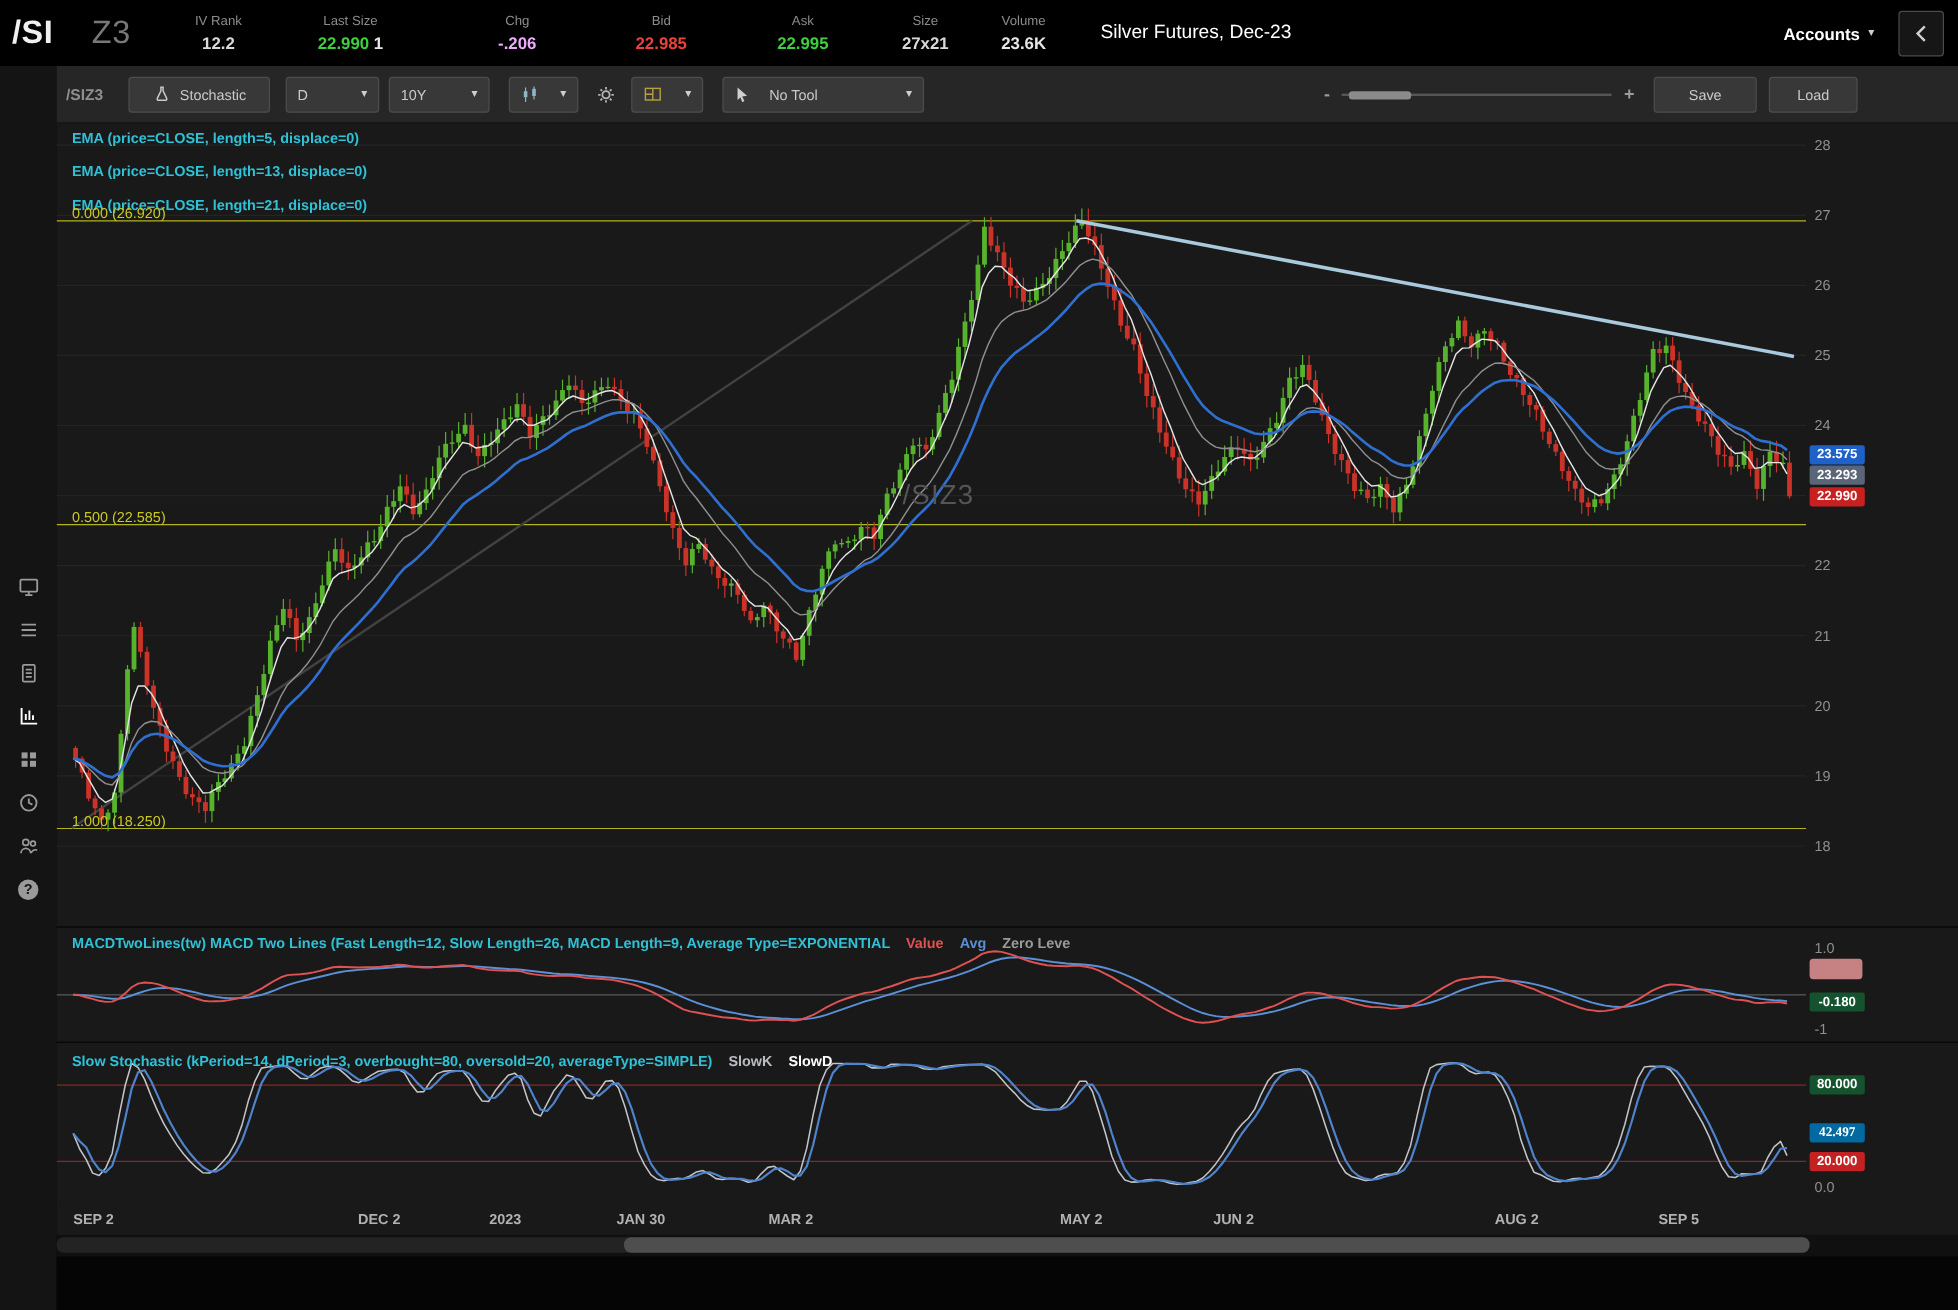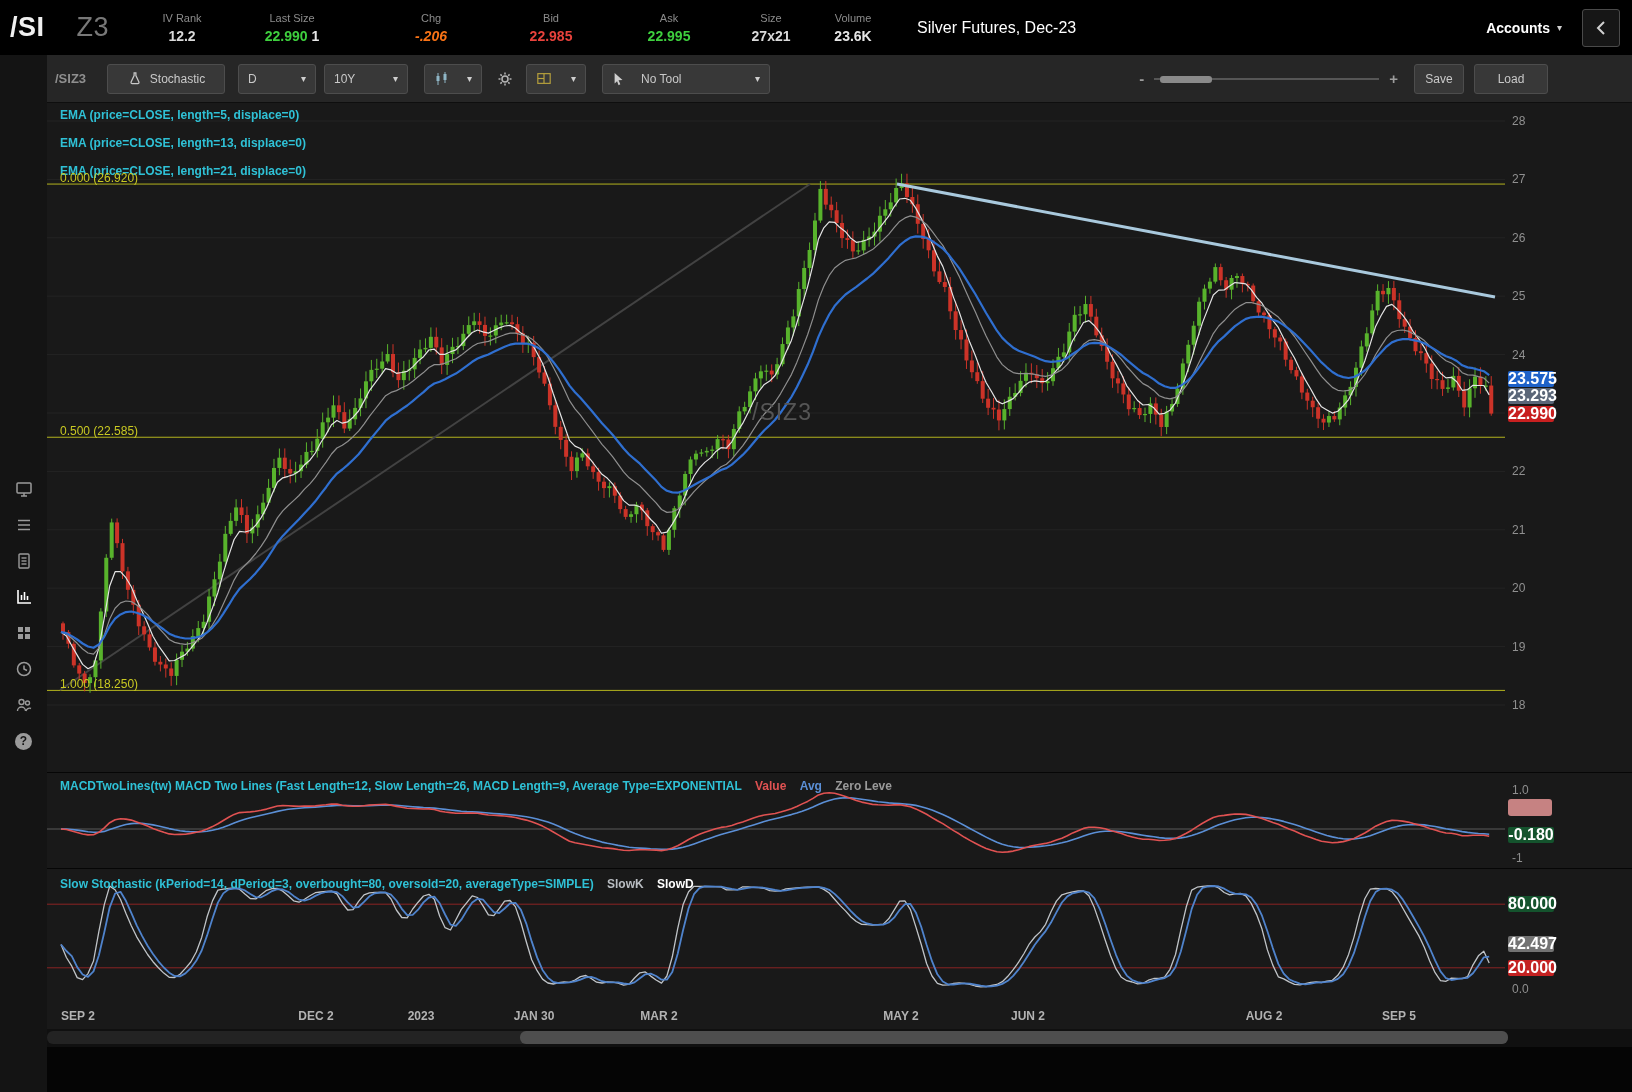--- a/index.html
+++ b/index.html
@@ -43,35 +43,35 @@
   .dd-candletype{width:58px;margin-left:16px;}
   .icon-btn{margin-left:10px;width:26px;height:28px;display:flex;align-items:center;justify-content:center;cursor:pointer;}
   .dd-layout{width:60px;margin-left:8px;}
   .dd-tool{width:168px;margin-left:16px;justify-content:flex-start;padding:0 9px;}
   .dd-tool .caret{margin-left:auto;}
   .zoom{margin-left:auto;display:flex;align-items:center;gap:10px;}
   .zoom-sign{color:#9c9c9c;font-size:15px;font-weight:bold;cursor:pointer;}
   .zoom-track{position:relative;width:225px;height:14px;cursor:pointer;}
   .zoom-track::before{content:"";position:absolute;left:0;right:0;top:6px;height:2px;background:#565656;}
   .zoom-thumb{position:absolute;left:6px;top:4px;width:52px;height:7px;background:#8a8a8a;border-radius:3px;cursor:pointer;}
-  .btn-save{width:50px;margin-left:16px;}
+  .btn-save{width:86px;margin-left:16px;}
   .btn-load{width:74px;margin-left:10px;}
 
   .pane{position:absolute;left:0;width:1585px;background:#191919;}
   .pane-price{top:48px;height:669px;}
   .pane-macd{top:717px;height:96px;border-top:1px solid #060606;}
   .pane-stoch{top:813px;height:135px;border-top:1px solid #060606;}
   .pane svg{position:absolute;left:0;top:0;}
 
   .legend-row{position:absolute;left:13px;font-size:12px;font-weight:bold;color:#2fc1d6;white-space:nowrap;cursor:pointer;}
   .fib-label{position:absolute;left:13px;font-size:12px;color:#c9c922;white-space:nowrap;}
   .watermark{position:absolute;left:705px;top:296px;font-size:23px;color:#555;letter-spacing:1px;}
 
   .bubble{position:absolute;left:1461px;width:46px;height:16px;line-height:16px;text-align:center;border-radius:2px;
-    color:#fff;font-size:16px;font-weight:bold;}
+    color:#fff;font-size:11px;font-weight:bold;}
   .axis-note{position:absolute;left:1465px;font-size:12px;color:#8f8f8f;}
   .macd-blob{position:absolute;left:1461px;top:26px;width:44px;height:17px;background:#d98e8e;border-radius:3px;opacity:.9;}
 
   .legend-part{margin-left:10px;}
 
   .xaxis{position:absolute;left:0;top:948px;width:1585px;height:26px;background:#191919;}
   .xtick{position:absolute;top:6px;transform:translateX(-50%);font-size:12px;font-weight:bold;color:#b2b2b2;white-space:nowrap;}
 
   .scroll-row{position:absolute;left:0;top:974px;width:1585px;height:18px;background:#101010;}
   .scroll-track{position:absolute;left:0;top:2px;width:1461px;height:13px;background:#232323;border-radius:6px;}
@@ -89,21 +89,21 @@
         <div class="hfield" style="width: 62px;">
           <div class="hlabel">IV Rank</div>
           <div class="hvalue"><span style="color: rgb(217, 217, 217);">12.2</span></div>
         </div>
         <div class="hfield" style="width: 158px;">
           <div class="hlabel">Last Size</div>
           <div class="hvalue"><span style="color: rgb(62, 207, 62);">22.990</span><span style="color: rgb(230, 230, 230);"> 1</span></div>
         </div>
         <div class="hfield" style="width: 120px;">
           <div class="hlabel">Chg</div>
-          <div class="hvalue"><span style="color: #f97316; font-style: italic;">-.206</span></div>
+          <div class="hvalue"><span style="color: #f0abfc;">-.206</span></div>
         </div>
         <div class="hfield" style="width: 120px;">
           <div class="hlabel">Bid</div>
           <div class="hvalue"><span style="color: rgb(232, 66, 60);">22.985</span></div>
         </div>
         <div class="hfield" style="width: 116px;">
           <div class="hlabel">Ask</div>
           <div class="hvalue"><span style="color: rgb(62, 207, 62);">22.995</span></div>
         </div>
         <div class="hfield" style="width: 88px;">
@@ -857,21 +857,21 @@
           <line x1="0" y1="98.80000000000001" x2="1458" y2="98.80000000000001" stroke="#8b2424" stroke-width="1"></line>
           <path d="M14.0 75.5L19.4 88.5L24.8 97.2L30.2 108.6L35.6 110.6L41.0 104.6L46.5 92.0L51.9 62.3L57.3 35.6L62.7 17.1L68.1 20.7L73.5 30.5L78.9 44.2L84.3 56.7L89.7 67.8L95.2 76.9L100.6 85.5L106.0 92.7L111.4 98.8L116.8 104.1L122.2 108.3L127.6 108.5L133.0 105.2L138.4 99.4L143.8 93.0L149.3 83.0L154.7 68.4L160.1 47.8L165.5 31.9L170.9 21.1L176.3 20.2L181.7 19.5L187.1 18.9L192.5 20.2L197.9 25.1L203.3 29.5L208.8 29.9L214.2 25.4L219.6 21.3L225.0 19.7L230.4 19.5L235.8 22.2L241.2 26.7L246.6 31.8L252.0 33.2L257.5 30.2L262.9 26.7L268.3 23.7L273.7 23.0L279.1 22.3L284.5 22.1L289.9 24.9L295.3 34.2L300.7 41.0L306.1 40.7L311.6 32.3L317.0 25.9L322.4 23.8L327.8 23.3L333.2 23.5L338.6 23.6L344.0 30.0L349.4 41.0L354.8 48.5L360.2 48.9L365.7 40.0L371.1 33.2L376.5 27.0L381.9 25.3L387.3 30.3L392.7 47.3L398.1 58.7L403.5 61.0L408.9 50.7L414.3 40.4L419.8 33.6L425.2 26.9L430.6 28.5L436.0 36.8L441.4 45.8L446.8 46.6L452.2 39.7L457.6 32.1L463.0 31.5L468.4 37.6L473.9 53.5L479.3 72.8L484.7 90.8L490.1 101.7L495.5 110.1L500.9 114.0L506.3 115.0L511.7 113.7L517.1 113.0L522.5 113.3L528.0 111.0L533.4 107.6L538.8 106.5L544.2 109.5L549.6 113.2L555.0 114.0L560.4 113.0L565.8 113.1L571.2 114.1L576.6 116.2L582.1 115.1L587.5 109.0L592.9 103.8L598.3 102.9L603.7 107.1L609.1 111.0L614.5 114.1L619.9 107.0L625.3 87.8L630.7 59.6L636.1 35.6L641.6 22.7L647.0 17.3L652.4 17.3L657.8 17.5L663.2 17.6L668.6 17.7L674.0 17.9L679.4 20.9L684.8 20.9L690.3 20.7L695.7 17.8L701.1 18.0L706.5 18.3L711.9 18.7L717.3 19.4L722.7 21.6L728.1 22.1L733.5 21.9L738.9 19.9L744.4 19.3L749.8 18.8L755.2 18.4L760.6 18.1L766.0 18.1L771.4 17.9L776.8 20.4L782.2 24.0L787.6 30.2L793.0 36.4L798.5 41.9L803.9 48.0L809.3 52.5L814.7 55.4L820.1 55.5L825.5 56.2L830.9 55.6L836.3 55.1L841.7 49.8L847.1 41.1L852.6 32.1L858.0 32.0L863.4 40.6L868.8 57.6L874.2 75.3L879.6 94.5L885.0 107.0L890.4 114.3L895.8 116.1L901.2 115.9L906.6 114.5L912.1 114.0L917.5 114.4L922.9 115.4L928.3 117.0L933.7 117.8L939.1 117.7L944.5 116.5L949.9 115.5L955.3 112.7L960.8 107.3L966.2 100.7L971.6 93.2L977.0 84.5L982.4 74.8L987.8 68.0L993.2 62.9L998.6 55.3L1004.0 42.7L1009.4 32.1L1014.9 25.8L1020.3 24.2L1025.7 22.8L1031.1 22.0L1036.5 21.9L1041.9 26.8L1047.3 38.6L1052.7 54.1L1058.1 70.8L1063.5 86.5L1069.0 99.9L1074.4 108.3L1079.8 111.7L1085.2 113.0L1090.6 114.8L1096.0 114.4L1101.4 111.2L1106.8 109.5L1112.2 109.5L1117.6 108.1L1123.0 100.3L1128.5 85.5L1133.9 60.9L1139.3 37.8L1144.7 21.1L1150.1 18.2L1155.5 17.4L1160.9 16.9L1166.3 16.6L1171.7 19.0L1177.2 23.5L1182.6 25.8L1188.0 24.9L1193.4 24.3L1198.8 26.8L1204.2 34.4L1209.6 45.6L1215.0 60.1L1220.4 80.9L1225.8 96.1L1231.3 107.8L1236.7 109.9L1242.1 112.9L1247.5 115.4L1252.9 115.8L1258.3 114.7L1263.7 113.4L1269.1 113.0L1274.5 113.5L1279.9 112.2L1285.4 111.3L1290.8 106.3L1296.2 98.2L1301.6 85.4L1307.0 68.1L1312.4 46.9L1317.8 29.7L1323.2 20.2L1328.6 19.5L1334.0 19.8L1339.5 19.7L1344.9 22.7L1350.3 29.5L1355.7 39.0L1361.1 48.4L1366.5 57.6L1371.9 66.9L1377.3 78.2L1382.7 91.9L1388.1 103.7L1393.5 111.6L1399.0 112.3L1404.4 109.1L1409.8 109.3L1415.2 109.6L1420.6 107.5L1426.0 95.8L1431.4 86.8L1436.8 82.2L1442.2 94.0" fill="none" stroke="#c0c4c8" stroke-width="1.3" stroke-linejoin="round"></path>
           <path d="M14.0 75.5L19.4 82.0L24.8 87.1L30.2 98.1L35.6 105.5L41.0 107.9L46.5 102.4L51.9 86.3L57.3 63.3L62.7 38.3L68.1 24.5L73.5 22.8L78.9 31.8L84.3 43.8L89.7 56.3L95.2 67.1L100.6 76.7L106.0 85.0L111.4 92.3L116.8 98.5L122.2 103.7L127.6 107.0L133.0 107.4L138.4 104.4L143.8 99.2L149.3 91.8L154.7 81.5L160.1 66.4L165.5 49.4L170.9 33.6L176.3 24.4L181.7 20.3L187.1 19.5L192.5 19.5L197.9 21.4L203.3 24.9L208.8 28.2L214.2 28.3L219.6 25.5L225.0 22.1L230.4 20.2L235.8 20.5L241.2 22.8L246.6 26.9L252.0 30.6L257.5 31.7L262.9 30.0L268.3 26.9L273.7 24.5L279.1 23.0L284.5 22.5L289.9 23.1L295.3 27.1L300.7 33.4L306.1 38.6L311.6 38.0L317.0 32.9L322.4 27.3L327.8 24.3L333.2 23.5L338.6 23.5L344.0 25.7L349.4 31.5L354.8 39.8L360.2 46.1L365.7 45.8L371.1 40.7L376.5 33.4L381.9 28.5L387.3 27.6L392.7 34.3L398.1 45.5L403.5 55.7L408.9 56.8L414.3 50.7L419.8 41.6L425.2 33.6L430.6 29.7L436.0 30.7L441.4 37.0L446.8 43.1L452.2 44.0L457.6 39.5L463.0 34.4L468.4 33.8L473.9 40.9L479.3 54.6L484.7 72.4L490.1 88.4L495.5 100.9L500.9 108.6L506.3 113.0L511.7 114.2L517.1 113.9L522.5 113.3L528.0 112.4L533.4 110.6L538.8 108.4L544.2 107.9L549.6 109.7L555.0 112.2L560.4 113.4L565.8 113.3L571.2 113.4L576.6 114.5L582.1 115.1L587.5 113.4L592.9 109.3L598.3 105.3L603.7 104.6L609.1 107.0L614.5 110.7L619.9 110.7L625.3 103.0L630.7 84.8L636.1 61.0L641.6 39.3L647.0 25.2L652.4 19.1L657.8 17.4L663.2 17.5L668.6 17.6L674.0 17.7L679.4 18.8L684.8 19.9L690.3 20.8L695.7 19.8L701.1 18.9L706.5 18.1L711.9 18.3L717.3 18.8L722.7 19.9L728.1 21.0L733.5 21.9L738.9 21.3L744.4 20.4L749.8 19.4L755.2 18.9L760.6 18.5L766.0 18.2L771.4 18.0L776.8 18.8L782.2 20.8L787.6 24.9L793.0 30.2L798.5 36.2L803.9 42.1L809.3 47.5L814.7 52.0L820.1 54.5L825.5 55.7L830.9 55.8L836.3 55.6L841.7 53.5L847.1 48.7L852.6 41.0L858.0 35.1L863.4 34.9L868.8 43.4L874.2 57.8L879.6 75.8L885.0 92.2L890.4 105.3L895.8 112.5L901.2 115.5L906.6 115.5L912.1 114.8L917.5 114.3L922.9 114.6L928.3 115.6L933.7 116.7L939.1 117.5L944.5 117.3L949.9 116.6L955.3 114.9L960.8 111.8L966.2 106.9L971.6 100.4L977.0 92.8L982.4 84.2L987.8 75.8L993.2 68.6L998.6 62.1L1004.0 53.6L1009.4 43.4L1014.9 33.5L1020.3 27.4L1025.7 24.3L1031.1 23.0L1036.5 22.2L1041.9 23.6L1047.3 29.1L1052.7 39.8L1058.1 54.5L1063.5 70.5L1069.0 85.8L1074.4 98.3L1079.8 106.6L1085.2 111.0L1090.6 113.2L1096.0 114.1L1101.4 113.4L1106.8 111.7L1112.2 110.1L1117.6 109.0L1123.0 106.0L1128.5 98.0L1133.9 82.2L1139.3 61.4L1144.7 39.9L1150.1 25.7L1155.5 18.9L1160.9 17.5L1166.3 17.0L1171.7 17.5L1177.2 19.7L1182.6 22.8L1188.0 24.7L1193.4 25.0L1198.8 25.4L1204.2 28.5L1209.6 35.6L1215.0 46.7L1220.4 62.2L1225.8 79.1L1231.3 94.9L1236.7 104.6L1242.1 110.2L1247.5 112.7L1252.9 114.7L1258.3 115.3L1263.7 114.6L1269.1 113.7L1274.5 113.3L1279.9 112.9L1285.4 112.3L1290.8 109.9L1296.2 105.3L1301.6 96.6L1307.0 83.9L1312.4 66.8L1317.8 48.2L1323.2 32.3L1328.6 23.1L1334.0 19.8L1339.5 19.6L1344.9 20.7L1350.3 23.9L1355.7 30.4L1361.1 39.0L1366.5 48.3L1371.9 57.6L1377.3 67.6L1382.7 79.0L1388.1 91.3L1393.5 102.4L1399.0 109.2L1404.4 111.0L1409.8 110.2L1415.2 109.3L1420.6 108.8L1426.0 104.3L1431.4 96.7L1436.8 88.3L1442.2 87.7" fill="none" stroke="#4f83cc" stroke-width="1.8" stroke-linejoin="round"></path>
         </svg>
       <div class="legend-row" style="top:8px">
         <span>Slow Stochastic (kPeriod=14, dPeriod=3, overbought=80, oversold=20, averageType=SIMPLE)</span>
         <span class="legend-part" style="color:#b9bdc2">SlowK</span>
         <span class="legend-part" style="color:#ffffff">SlowD</span>
       </div>
       <div class="bubble stoch-bubble" style="top: 27.2px; background: #14532d;">80.000</div>
-      <div class="bubble stoch-bubble" style="top: 66.9532px; background: #737373;">42.497</div>
+      <div class="bubble stoch-bubble" style="top: 66.9532px; background: #0369a1; font-family: Liberation Serif, serif;">42.497</div>
       <div class="bubble stoch-bubble" style="top: 90.8px; background: rgb(196, 34, 34);">20.000</div>
       <span class="axis-note" style="top:113px">0.0</span>
     </div>
 
     <div class="xaxis" id="x-ticks">
         <span class="xtick" style="left: 31px;">SEP 2</span>
         <span class="xtick" style="left: 269px;">DEC 2</span>
         <span class="xtick" style="left: 374px;">2023</span>
         <span class="xtick" style="left: 487px;">JAN 30</span>
         <span class="xtick" style="left: 612px;">MAR 2</span>

